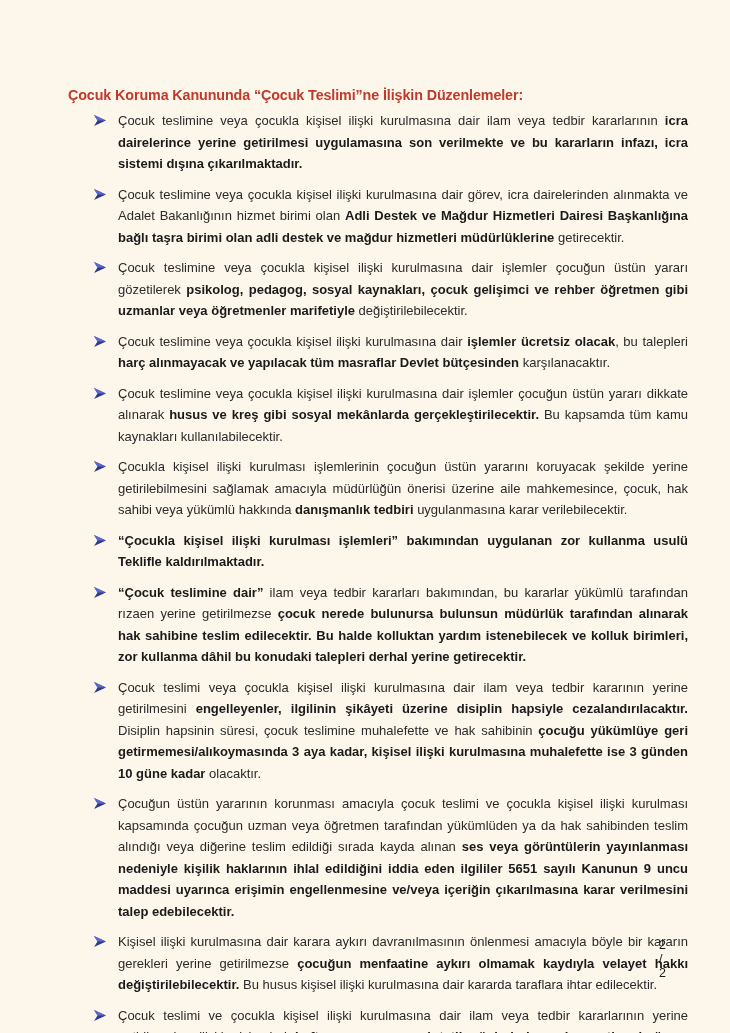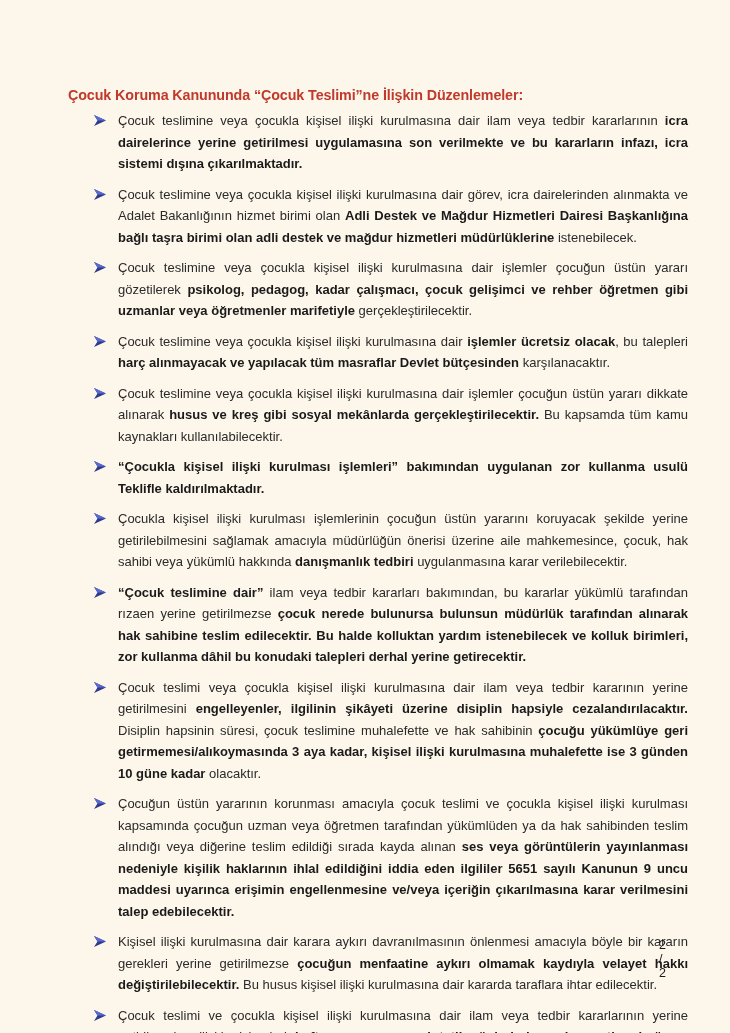--- a/index.html
+++ b/index.html
@@ -84,51 +84,51 @@
           <svg width="12" height="11" viewBox="0 0 12 11">
             <polygon points="0,0 12,5.5 0,11 3.5,5.5" fill="#2e3a8c"></polygon>
             <polygon points="0,0 12,5.5 3.5,5.5" fill="#5a6ad0"></polygon>
           </svg>
         </span><span><span>Çocuk teslimine veya çocukla kişisel ilişki kurulmasına dair ilam veya tedbir kararlarının </span><b>icra dairelerince yerine getirilmesi uygulamasına son verilmekte ve bu kararların infazı, icra sistemi dışına çıkarılmaktadır.</b></span></li>
       <li class="item"><span class="bullet">
           <svg width="12" height="11" viewBox="0 0 12 11">
             <polygon points="0,0 12,5.5 0,11 3.5,5.5" fill="#2e3a8c"></polygon>
             <polygon points="0,0 12,5.5 3.5,5.5" fill="#5a6ad0"></polygon>
           </svg>
-        </span><span><span>Çocuk teslimine veya çocukla kişisel ilişki kurulmasına dair görev, icra dairelerinden alınmakta ve Adalet Bakanlığının hizmet birimi olan </span><b>Adli Destek ve Mağdur Hizmetleri Dairesi Başkanlığına bağlı taşra birimi olan adli destek ve mağdur hizmetleri müdürlüklerine</b><span> istenebilecek.</span></span></li>
+        </span><span><span>Çocuk teslimine veya çocukla kişisel ilişki kurulmasına dair görev, icra dairelerinden alınmakta ve Adalet Bakanlığının hizmet birimi olan </span><b>Adli Destek ve Mağdur Hizmetleri Dairesi Başkanlığına bağlı taşra birimi olan adli destek ve mağdur hizmetleri müdürlüklerine</b><span> getirecektir.</span></span></li>
       <li class="item"><span class="bullet">
           <svg width="12" height="11" viewBox="0 0 12 11">
             <polygon points="0,0 12,5.5 0,11 3.5,5.5" fill="#2e3a8c"></polygon>
             <polygon points="0,0 12,5.5 3.5,5.5" fill="#5a6ad0"></polygon>
           </svg>
-        </span><span><span>Çocuk teslimine veya çocukla kişisel ilişki kurulmasına dair işlemler çocuğun üstün yararı gözetilerek </span><b>psikolog, pedagog, kadar çalışmacı, çocuk gelişimci ve rehber öğretmen gibi uzmanlar veya öğretmenler marifetiyle</b><span> gerçekleştirilecektir.</span></span></li>
+        </span><span><span>Çocuk teslimine veya çocukla kişisel ilişki kurulmasına dair işlemler çocuğun üstün yararı gözetilerek </span><b>psikolog, pedagog, sosyal kaynakları, çocuk gelişimci ve rehber öğretmen gibi uzmanlar veya öğretmenler marifetiyle</b><span> değiştirilebilecektir.</span></span></li>
       <li class="item"><span class="bullet">
           <svg width="12" height="11" viewBox="0 0 12 11">
             <polygon points="0,0 12,5.5 0,11 3.5,5.5" fill="#2e3a8c"></polygon>
             <polygon points="0,0 12,5.5 3.5,5.5" fill="#5a6ad0"></polygon>
           </svg>
         </span><span><span>Çocuk teslimine veya çocukla kişisel ilişki kurulmasına dair </span><b>işlemler ücretsiz olacak</b><span>, bu talepleri </span><b>harç alınmayacak ve yapılacak tüm masraflar Devlet bütçesinden</b><span> karşılanacaktır.</span></span></li>
       <li class="item"><span class="bullet">
           <svg width="12" height="11" viewBox="0 0 12 11">
             <polygon points="0,0 12,5.5 0,11 3.5,5.5" fill="#2e3a8c"></polygon>
             <polygon points="0,0 12,5.5 3.5,5.5" fill="#5a6ad0"></polygon>
           </svg>
         </span><span><span>Çocuk teslimine veya çocukla kişisel ilişki kurulmasına dair işlemler çocuğun üstün yararı dikkate alınarak </span><b>husus ve kreş gibi sosyal mekânlarda gerçekleştirilecektir.</b><span> Bu kapsamda tüm kamu kaynakları kullanılabilecektir.</span></span></li>
       <li class="item"><span class="bullet">
           <svg width="12" height="11" viewBox="0 0 12 11">
             <polygon points="0,0 12,5.5 0,11 3.5,5.5" fill="#2e3a8c"></polygon>
             <polygon points="0,0 12,5.5 3.5,5.5" fill="#5a6ad0"></polygon>
           </svg>
-        </span><span><b>“Çocukla kişisel ilişki kurulması işlemleri” bakımından uygulanan zor kullanma usulü Teklifle kaldırılmaktadır.</b></span></li>
+        </span><span><span>Çocukla kişisel ilişki kurulması işlemlerinin çocuğun üstün yararını koruyacak şekilde yerine getirilebilmesini sağlamak amacıyla müdürlüğün önerisi üzerine aile mahkemesince, çocuk, hak sahibi veya yükümlü hakkında </span><b>danışmanlık tedbiri</b><span> uygulanmasına karar verilebilecektir.</span></span></li>
       <li class="item"><span class="bullet">
           <svg width="12" height="11" viewBox="0 0 12 11">
             <polygon points="0,0 12,5.5 0,11 3.5,5.5" fill="#2e3a8c"></polygon>
             <polygon points="0,0 12,5.5 3.5,5.5" fill="#5a6ad0"></polygon>
           </svg>
-        </span><span><span>Çocukla kişisel ilişki kurulması işlemlerinin çocuğun üstün yararını koruyacak şekilde yerine getirilebilmesini sağlamak amacıyla müdürlüğün önerisi üzerine aile mahkemesince, çocuk, hak sahibi veya yükümlü hakkında </span><b>danışmanlık tedbiri</b><span> uygulanmasına karar verilebilecektir.</span></span></li>
+        </span><span><b>“Çocukla kişisel ilişki kurulması işlemleri” bakımından uygulanan zor kullanma usulü Teklifle kaldırılmaktadır.</b></span></li>
       <li class="item"><span class="bullet">
           <svg width="12" height="11" viewBox="0 0 12 11">
             <polygon points="0,0 12,5.5 0,11 3.5,5.5" fill="#2e3a8c"></polygon>
             <polygon points="0,0 12,5.5 3.5,5.5" fill="#5a6ad0"></polygon>
           </svg>
         </span><span><b> “Çocuk teslimine dair”</b><span> ilam veya tedbir kararları bakımından, bu kararlar yükümlü tarafından rızaen yerine getirilmezse </span><b>çocuk nerede bulunursa bulunsun müdürlük tarafından alınarak hak sahibine teslim edilecektir. Bu halde kolluktan yardım istenebilecek ve kolluk birimleri, zor kullanma dâhil bu konudaki talepleri derhal yerine getirecektir.</b></span></li>
       <li class="item"><span class="bullet">
           <svg width="12" height="11" viewBox="0 0 12 11">
             <polygon points="0,0 12,5.5 0,11 3.5,5.5" fill="#2e3a8c"></polygon>
             <polygon points="0,0 12,5.5 3.5,5.5" fill="#5a6ad0"></polygon>

